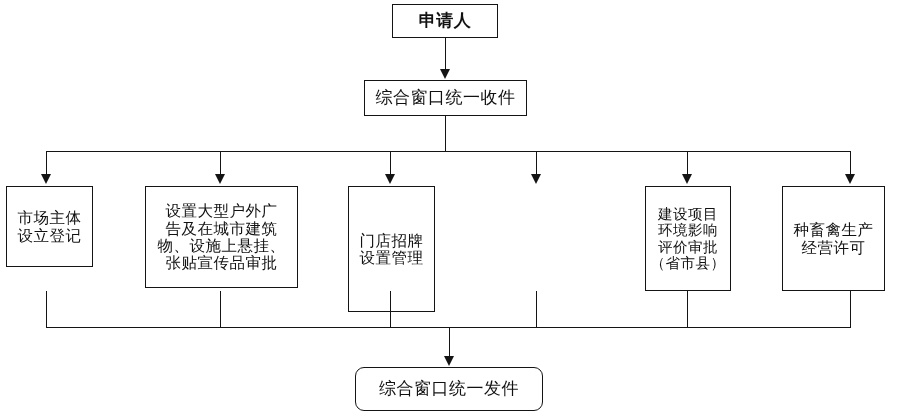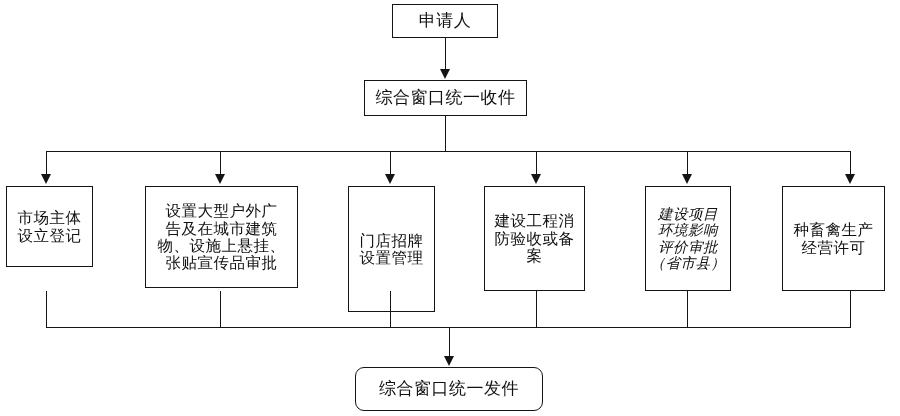--- a/index.html
+++ b/index.html
@@ -32,29 +32,29 @@
     letter-spacing: 0.5px;
     color: #111111;
     padding: 2px 3px;
   }
   .node .label {
     display: block;
     width: 100%;
     white-space: pre-line;
   }
   
-  #node-applicant    { left: 392px; top: 4px;   width: 106px; height: 34px;  font-size: 17px; }
+  #node-applicant    { left: 392px; top: 4px;   width: 106px; height: 34px;  font-size: 17px; font-weight: bold; }
   #node-intake       { left: 364px; top: 80px;  width: 163px; height: 36px;  font-size: 17px; }
   #node-issue        { left: 355px; top: 367px; width: 188px; height: 44px;  font-size: 17px; border-radius: 9px; }
 
   #node-item-0 { left: 6px;   top: 186px; width: 87px;  height: 81px; font-size: 15.5px; }
   #node-item-1 { left: 145px; top: 186px; width: 153px; height: 102px; font-size: 15.5px; }
   #node-item-2 { left: 348px; top: 186px; width: 87px;  height: 126px; font-size: 15.5px; }
   #node-item-3 { left: 484px; top: 186px; width: 101px; height: 105px; font-size: 15.5px; }
-  #node-item-4 { left: 645px; top: 186px; width: 86px;  height: 105px; font-size: 14.5px; font-style: italic; }
+  #node-item-4 { left: 645px; top: 186px; width: 86px;  height: 105px; font-size: 14.5px; }
   #node-item-5 { left: 782px; top: 186px; width: 103px; height: 105px; font-size: 15.5px; }
 
   
   .vline {
     position: absolute;
     width: 0;
     border-left: 1.6px solid #141414;
   }
   .hline {
     position: absolute;
@@ -114,25 +114,20 @@
   <div class="node" id="node-item-1">
     <span class="label">设置大型户外广
 告及在城市建筑
 物、设施上悬挂、
 张贴宣传品审批</span>
   </div>
   <div class="node" id="node-item-2">
     <span class="label">门店招牌
 设置管理</span>
   </div>
-  <div class="node" id="node-item-3">
-    <span class="label">建设工程消
-防验收或备
-案</span>
-  </div>
   <div class="node" id="node-item-4">
     <span class="label">建设项目
 环境影响
 评价审批
 （省市县）</span>
   </div>
   <div class="node" id="node-item-5">
     <span class="label">种畜禽生产
 经营许可</span>
   </div>

